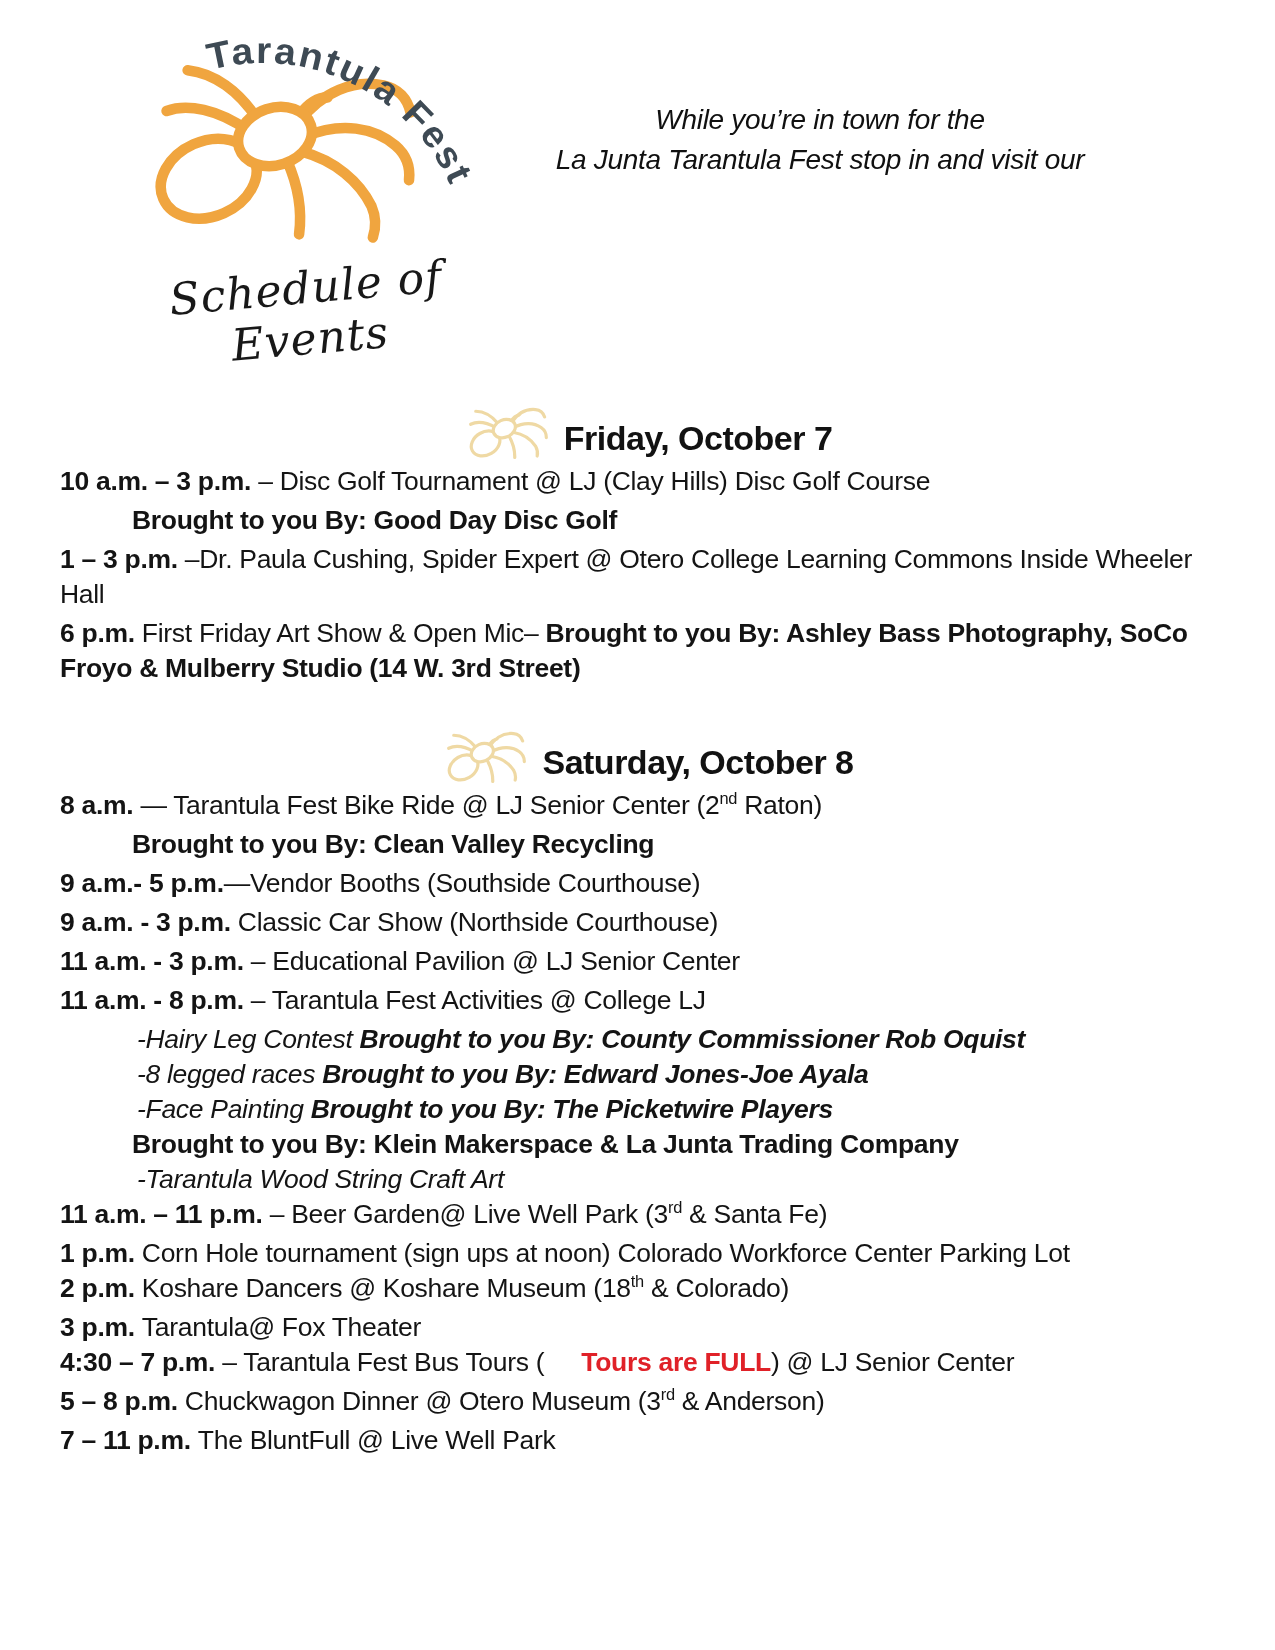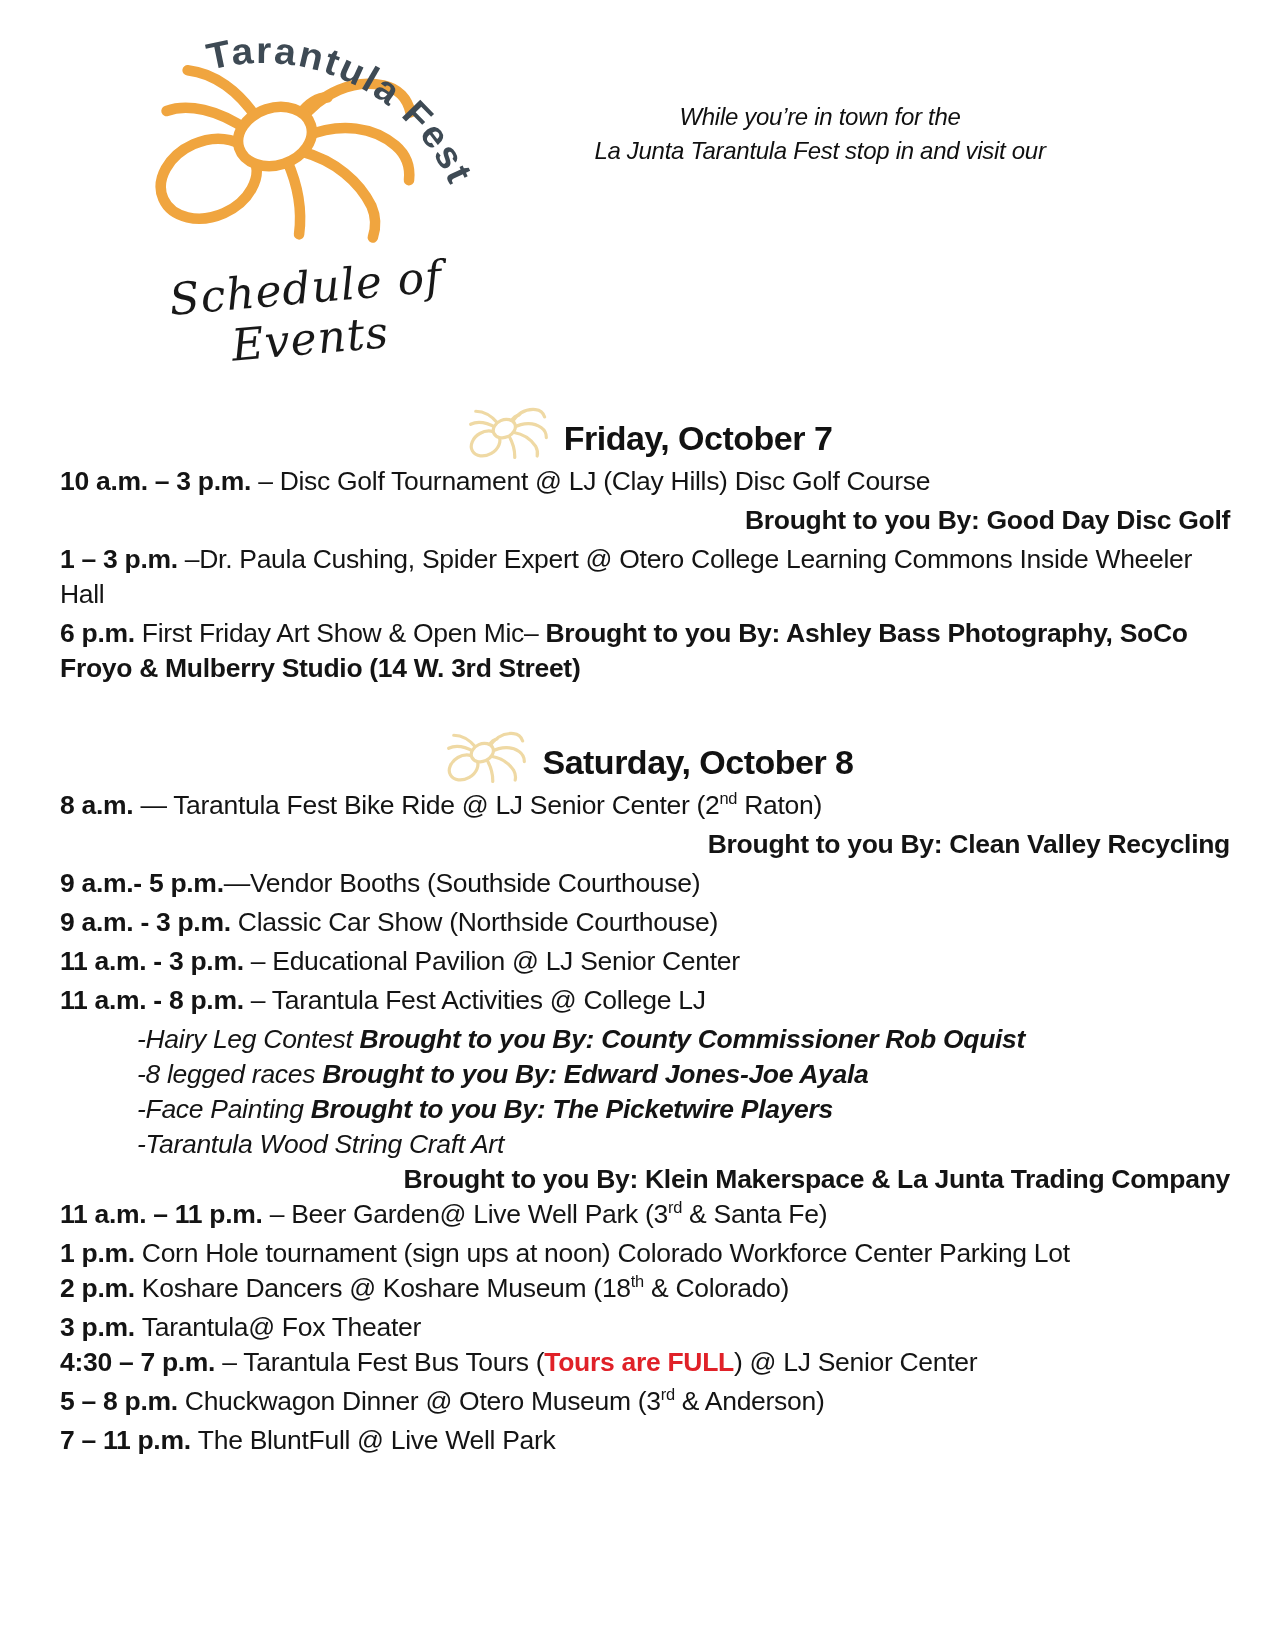--- a/index.html
+++ b/index.html
@@ -34,45 +34,45 @@
     position:absolute;left:-14px;top:258px;width:400px;
     font-family:"DejaVu Serif",serif;font-style:italic;
     font-size:44px;color:#181818;text-align:center;
     transform:rotate(-5deg);
     letter-spacing:1px;
   }
   
   .intro{
     position:absolute;left:458px;top:100px;width:724px;
     text-align:center;font-style:italic;
-    font-size:24px;line-height:1.42;color:#101010;
+    font-size:28px;line-height:1.42;color:#101010;
     letter-spacing:-0.3px;
   }
   .intro .b{font-weight:bold;}
   
   .events-wrap{padding:0 45px 0 60px;}
   .section{margin-top:6px;}
   .section-head{
     display:flex;justify-content:center;align-items:flex-end;
     gap:10px;margin-top:26px;margin-bottom:6px;
   }
   .spider-icon{width:96px;height:78px;color:var(--pale);margin-bottom:-8px;transform:rotate(-6deg);}
   .section-title{
     font-size:34px;font-weight:bold;color:#121212;
     letter-spacing:-0.5px;
   }
   .line{
     font-size:26.5px;line-height:35px;letter-spacing:-0.3px;
     color:var(--ink);
   }
   .line.gap{margin-top:4px;}
-  .line.i1{padding-left:72px;text-align:right;}
+  .line.i1{padding-left:72px;}
   .line.i2{padding-left:77px;font-style:italic;}
   .line .b{font-weight:bold;}
-  .line .red{color:var(--red);}
+  .line .red{color:var(--red);margin-left:37px;}
   .line sup{font-size:62%;line-height:0;vertical-align:super;}
 </style>
 </head>
 <body>
 
 <svg width="0" height="0" style="position:absolute" aria-hidden="true">
   <symbol id="spider-sym" viewBox="0 0 200 170">
     <g fill="none" stroke="currentColor" stroke-width="7" stroke-linecap="round">
       <path d="M112,78 C128,58 148,50 168,54 C178,56 184,63 186,72"></path>
       <path d="M116,88 C140,78 162,82 176,94 C183,100 186,108 185,117"></path>
@@ -136,22 +136,22 @@
         </div>
         <div class="line gap"><span class="b">8 a.m. </span><span>— Tarantula Fest Bike Ride @ LJ Senior Center (2</span><sup>nd</sup><span> Raton)</span></div>
         <div class="line gap i1"><span class="b">Brought to you By: Clean Valley Recycling</span></div>
         <div class="line gap"><span class="b">9 a.m.- 5 p.m.</span><span>—Vendor Booths (Southside Courthouse)</span></div>
         <div class="line gap"><span class="b">9 a.m. - 3 p.m. </span><span>Classic Car Show (Northside Courthouse)</span></div>
         <div class="line gap"><span class="b">11 a.m. - 3 p.m. </span><span>– Educational Pavilion @ LJ Senior Center</span></div>
         <div class="line gap"><span class="b">11 a.m. - 8 p.m. </span><span>– Tarantula Fest Activities @ College LJ</span></div>
         <div class="line gap i2"><span>-Hairy Leg Contest </span><span class="b">Brought to you By: County Commissioner Rob Oquist</span></div>
         <div class="line i2"><span>-8 legged races </span><span class="b">Brought to you By: Edward Jones-Joe Ayala</span></div>
         <div class="line i2"><span>-Face Painting </span><span class="b">Brought to you By: The Picketwire Players</span></div>
+        <div class="line i1"><span class="b">Brought to you By: Klein Makerspace &amp; La Junta Trading Company</span></div>
         <div class="line i2"><span>-Tarantula Wood String Craft Art</span></div>
-        <div class="line i1"><span class="b">Brought to you By: Klein Makerspace &amp; La Junta Trading Company</span></div>
         <div class="line"><span class="b">11 a.m. – 11 p.m. </span><span>– Beer Garden@ Live Well Park (3</span><sup>rd</sup><span> &amp; Santa Fe)</span></div>
         <div class="line gap"><span class="b">1 p.m. </span><span>Corn Hole tournament (sign ups at noon) Colorado Workforce Center Parking Lot</span></div>
         <div class="line"><span class="b">2 p.m. </span><span>Koshare Dancers @ Koshare Museum (18</span><sup>th</sup><span> &amp; Colorado)</span></div>
         <div class="line gap"><span class="b">3 p.m. </span><span>Tarantula@ Fox Theater</span></div>
         <div class="line"><span class="b">4:30 – 7 p.m. </span><span>– Tarantula Fest Bus Tours (</span><span class="b red">Tours are FULL</span><span>) @ LJ Senior Center</span></div>
         <div class="line gap"><span class="b">5 – 8 p.m. </span><span>Chuckwagon Dinner @ Otero Museum (3</span><sup>rd</sup><span> &amp; Anderson)</span></div>
         <div class="line gap"><span class="b">7 – 11 p.m. </span><span>The BluntFull @ Live Well Park</span></div>
       </div>
     </div>
 

